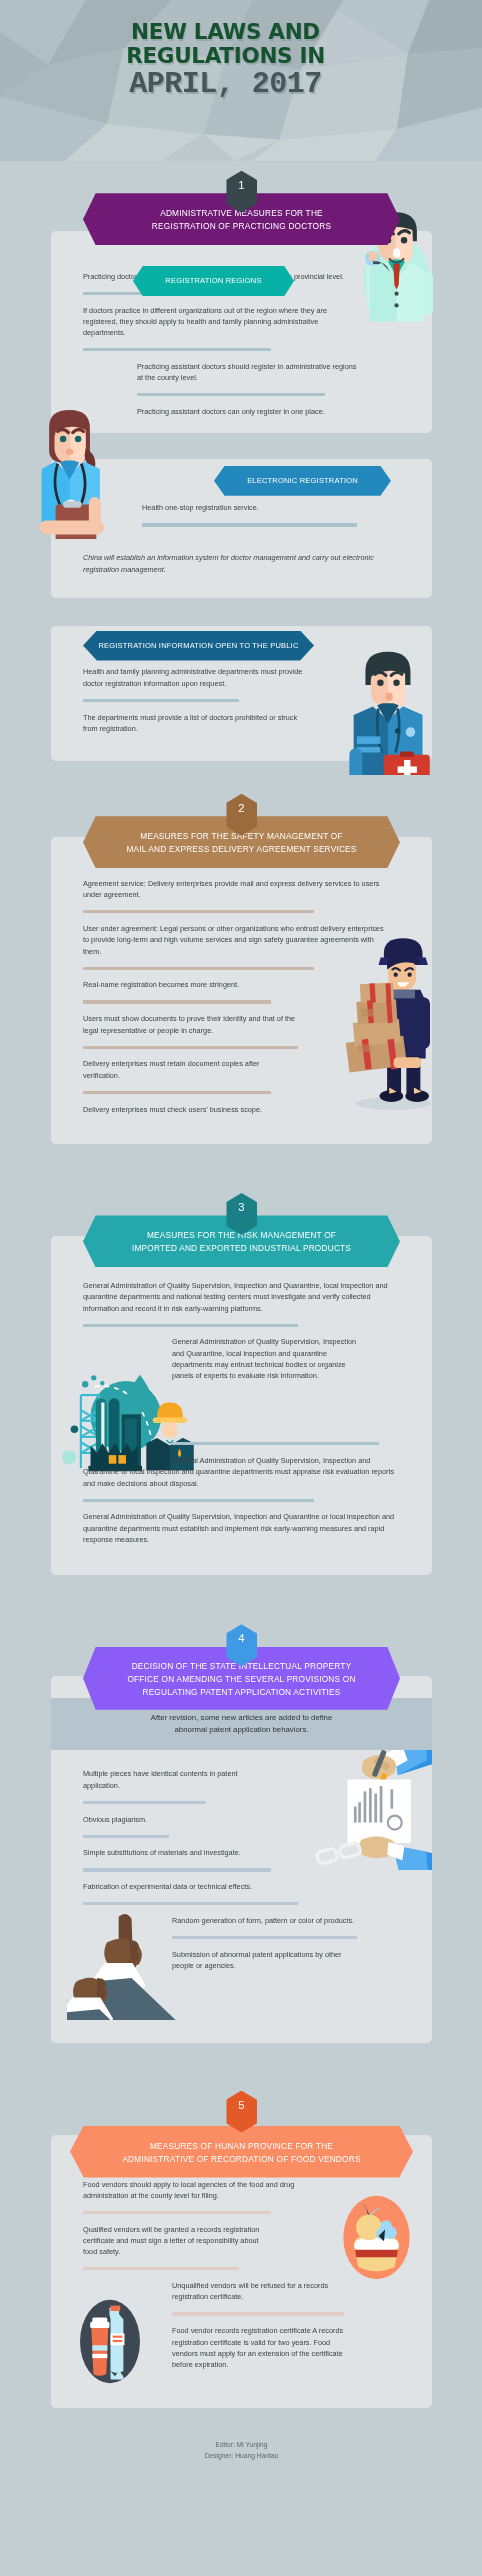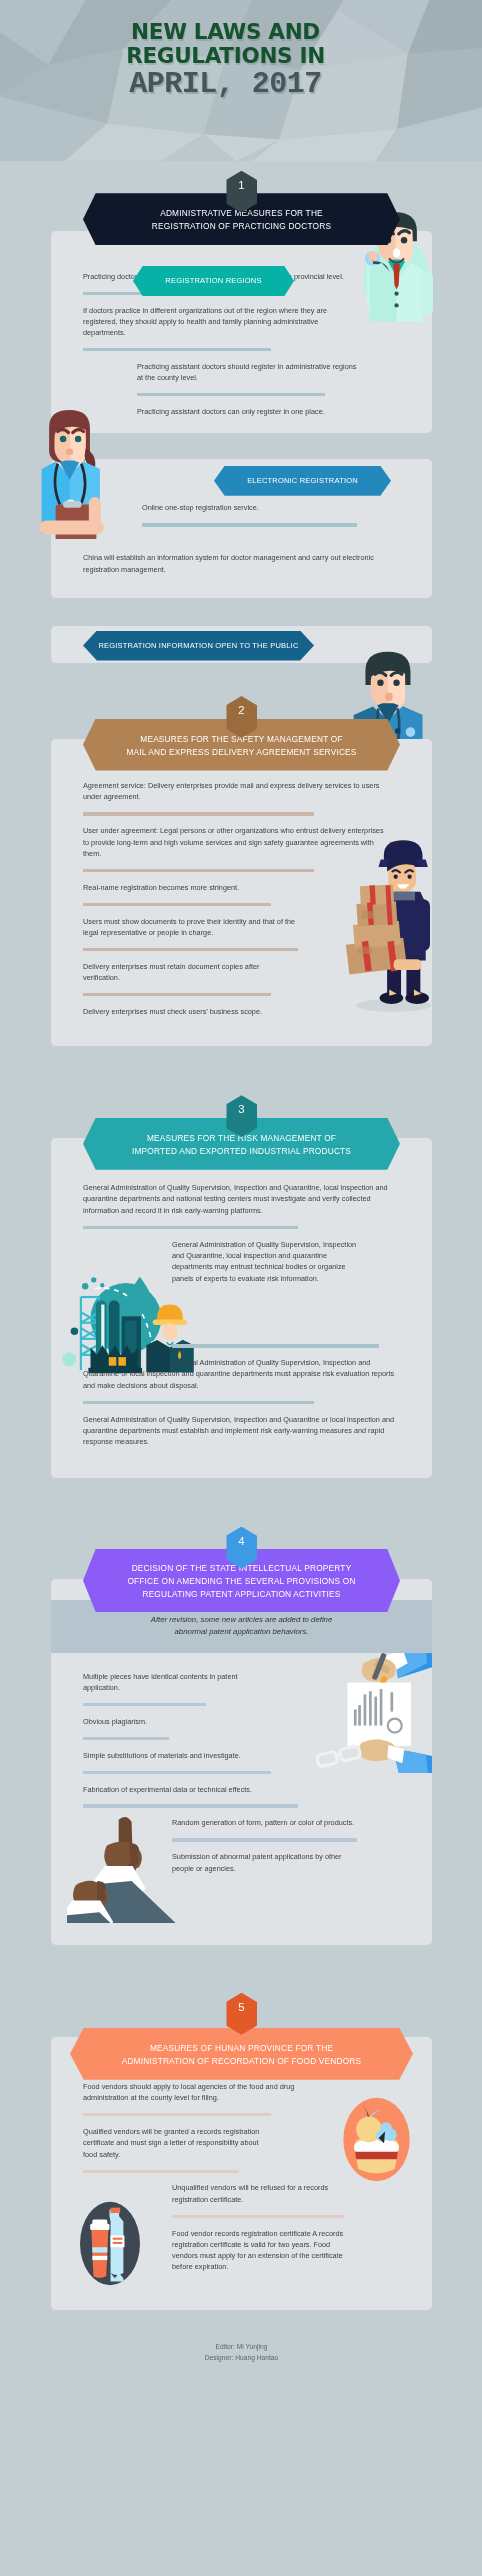--- a/index.html
+++ b/index.html
@@ -118,21 +118,21 @@
     font-size: 7.3px;
     line-height: 11.3px;
     color: #3e4245;
     font-weight: 300;
     margin: 0;
     position: relative;
     z-index: 3;
   }
   .para.indent { margin-left: 54px; }
   .para.indent2 { margin-left: 89px; }
-  .para.center { text-align: center; font-style: italic; }
+  .para.center { text-align: center; }
   .rule { height: 3.2px; border-radius: 0.5px; margin: 9.7px 0; }
   .rule.w1 { width: 123px; }
   .rule.w2 { width: 156px; }
   .rule.w3 { width: 188px; }
   .rule.w4 { width: 215px; }
   .rule.w5 { width: 86px; }
   .rule.push1 { margin-left: 54px; }
   .rule.push2 { margin-left: 89px; }
   .band {
     background: #b6c4ce;
@@ -148,21 +148,21 @@
     text-align: center;
     padding-top: 32px;
     font-size: 6.7px;
     line-height: 10.7px;
     color: #5b676c;
     font-weight: 300;
   }
 
   
   .s1 .numtab { background: #38474b; }
-  .s1 .banner { background: #0f172a; }
+  .s1 .banner { background: #701a75; }
   .s1 .subbanner.teal { background: #08b1a6; }
   .s1 .subbanner.blue { background: #2389bd; }
   .s1 .subbanner.dkblue { background: #15628c; width: 231px; }
   .s1 .rule { background: #a8c3c9; }
 
   .s2 .numtab { background: #9b6b3e; }
   .s2 .banner { background: #b08254; }
   .s2 .rule { background: #c8b7aa; }
 
   .s3 .numtab { background: #1b7f86; }
@@ -291,25 +291,25 @@
           <path d="M74 120 Q62 160 78 196" stroke="#222b33" stroke-width="5" fill="none"></path>
           <path d="M118 120 Q132 158 118 194" stroke="#222b33" stroke-width="5" fill="none"></path>
           <circle cx="98" cy="200" r="13" fill="#f4f6f7"></circle>
           <circle cx="98" cy="200" r="5" fill="#c6cdd1"></circle>
           <rect x="70" y="196" width="76" height="78" rx="6" fill="#9a4f45"></rect>
           <rect x="84" y="190" width="34" height="12" rx="4" fill="#c0cdd3"></rect>
           <rect x="40" y="226" width="120" height="26" rx="13" fill="#f7c7ab"></rect>
           <rect x="132" y="182" width="22" height="62" rx="11" fill="#f7c7ab"></rect>
         </svg>
         <div class="inner" style="padding-left:91px;">
-          <p class="para">Online one-stop registration service.</p>
+          <p class="para">Health one-stop registration service.</p>
           <div class="rule w4"></div>
         </div>
         <div class="inner" style="padding-top:0;">
-          <p class="para" style="width:322px;">China will establish an information system for doctor management and carry out electronic registration management.</p>
+          <p class="para" style="width:322px;font-style:italic;">China will establish an information system for doctor management and carry out electronic registration management.</p>
         </div>
       </div>
     </div>
 
     <div style="position:relative; margin-top:28px;">
       <div class="subbanner dkblue" style="position:absolute;top:-11.8px;left:83px;">
         <span class="btxt">REGISTRATION INFORMATION OPEN TO THE PUBLIC</span>
       </div>
       <div class="card" style="padding-top:26px;padding-bottom:10.7px;">
         <svg class="art" width="113" height="134" viewBox="0 0 210 250" style="right:-13px;top:15px;">
@@ -330,20 +330,25 @@
           <rect x="46" y="178" width="44" height="14" fill="#4aa7de"></rect>
           <rect x="46" y="198" width="44" height="10" fill="#4aa7de"></rect>
           <circle cx="146" cy="170" r="9" fill="#9fd5f2"></circle>
           <circle cx="122" cy="168" r="5" fill="#163f56"></circle>
           <rect x="96" y="212" width="86" height="56" rx="6" fill="#d23a2b"></rect>
           <rect x="126" y="206" width="26" height="10" rx="3" fill="#a52a1e"></rect>
           <rect x="134" y="222" width="12" height="36" fill="#fff"></rect>
           <rect x="122" y="234" width="36" height="12" fill="#fff"></rect>
           <rect x="32" y="200" width="24" height="60" rx="12" fill="#2f8dc4"></rect>
         </svg>
+        <div class="inner" style="padding-right:123px;">
+          <p class="para">Health and family planning administrative departments must provide doctor registration information upon request.</p>
+          <div class="rule w2"></div>
+          <p class="para">The departments must provide a list of doctors prohibited or struck from registration.</p>
+        </div>
       </div>
     </div>
   </div>
 
   <div class="section s2" style="padding-top:33px;">
     <div style="position:relative; height:70px;">
       <div class="numtab" style="top:0;">
         <span>2</span>
       </div>
       <div class="banner" style="position:absolute;top:22.5px;left:83px;width:317px;">
@@ -550,21 +555,21 @@
   </div>
 
   <div class="section s5" style="padding-top:48px;">
     <div style="position:relative; height:72px;">
       <div class="numtab" style="top:0;">
         <span>5</span>
       </div>
       <div class="banner" style="position:absolute;top:35px;left:70px;width:343px;">
         <div class="btxt">
           <div>MEASURES OF HUNAN PROVINCE FOR THE</div>
-          <div>ADMINISTRATION OF RECORDATION OF FOOD VENDORS</div>
+          <div>ADMINISTRATIVE OF RECORDATION OF FOOD VENDORS</div>
         </div>
       </div>
     </div>
     <div class="card" style="margin-top:-28px;padding-top:30px;padding-bottom:21.5px;">
       <svg class="art" width="75" height="91" viewBox="0 0 140 170" style="right:18px;top:57px;">
         <ellipse cx="70" cy="85" rx="62" ry="78" fill="#fb8d65"></ellipse>
         <path d="M28 100 Q28 78 70 78 Q112 78 112 100 L104 140 Q70 156 36 140 Z" fill="#f6d58a"></path>
         <path d="M28 100 Q28 84 70 84 Q112 84 112 100 Q112 114 70 114 Q28 114 28 100 Z" fill="#ffffff"></path>
         <path d="M30 108 L110 108 L108 122 L32 122 Z" fill="#c0392b"></path>
         <circle cx="56" cy="66" r="24" fill="#f6d58a"></circle>

